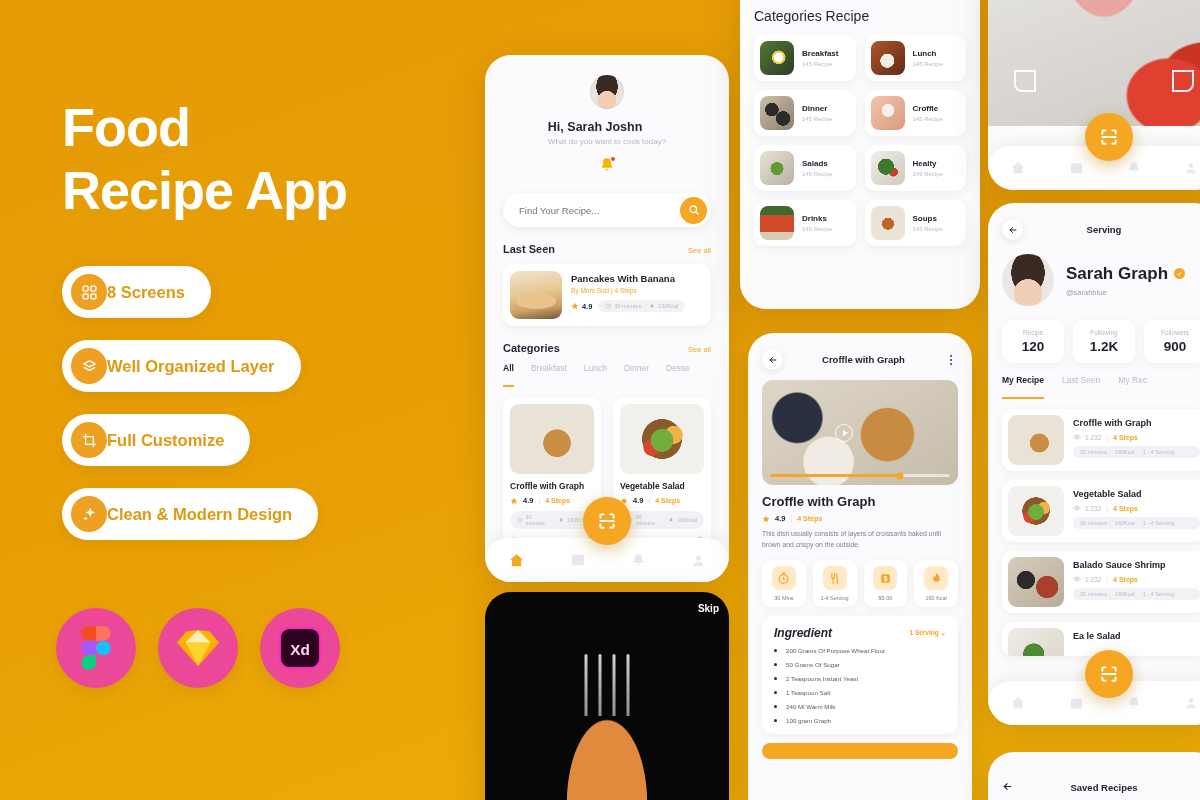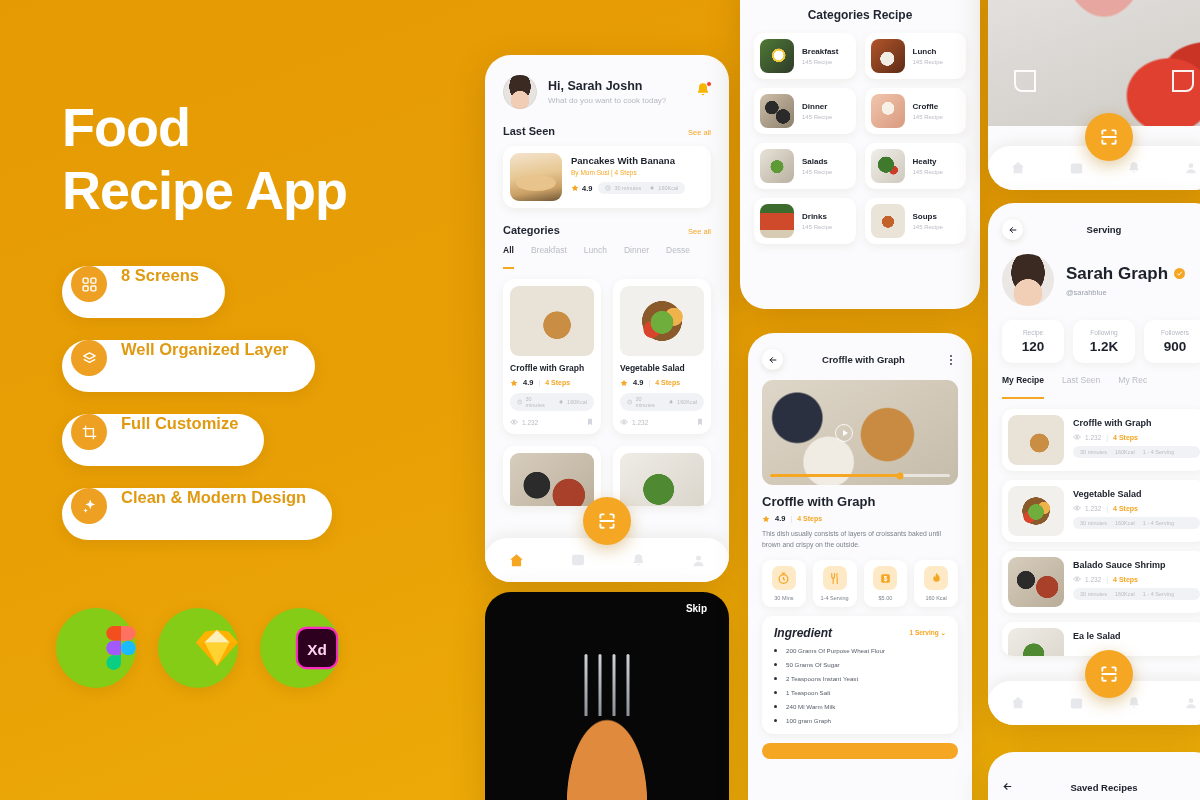--- a/index.html
+++ b/index.html
@@ -13,52 +13,52 @@
 
   
   .promo { position:absolute; left:62px; top:96px; width:420px; }
   .promo-title {
     font-size:54px; line-height:1.17; font-weight:bold; color:#fff;
     letter-spacing:-1px;
   }
   .pills { margin-top:44px; display:flex; flex-direction:column; gap:22px; align-items:flex-start; }
   .pill {
     background:#fff; border-radius:40px; height:52px;
-    display:flex; align-items:flex-start; gap:14px; padding:0 26px 0 9px;
+    display:flex; align-items:center; padding:0 26px 0 9px;
     box-shadow:0 4px 14px rgba(120,80,0,.13);
   }
   .pill-ic {
     width:36px; height:36px; border-radius:50%; background:#eda021;
     display:flex; align-items:center; justify-content:center; flex:0 0 auto;
   }
   .pill-ic svg { display:block; }
   .pill-label { font-size:16.5px; font-weight:bold; color:#e09a12; white-space:nowrap; }
 
   .logos { position:absolute; left:56px; top:608px; display:flex; gap:22px; }
   .logo {
-    width:80px; height:80px; border-radius:50%; background:#84cc16;
-    display:flex; align-items:center; justify-content:flex-end;
+    width:80px; height:80px; border-radius:50%; background:#ec4899;
+    display:flex; align-items:center; justify-content:center;
     box-shadow:0 4px 14px rgba(120,80,0,.14);
   }
 
   
   .phone {
     position:absolute; background:#fbfbfd; border-radius:26px; overflow:hidden;
     box-shadow:0 10px 34px rgba(110,70,0,.22);
   }
   .ph-home     { left:485px; top:55px;   width:244px; height:527px; }
   .ph-onboard  { left:485px; top:592px;  width:244px; height:240px; background:#070707; }
   .ph-cats     { left:740px; top:-36px;  width:240px; height:345px; }
   .ph-detail   { left:748px; top:333px;  width:224px; height:500px; }
   .ph-scan     { left:988px; top:-64px;  width:232px; height:254px; }
   .ph-profile  { left:988px; top:203px;  width:232px; height:522px; }
   .ph-saved    { left:988px; top:752px;  width:232px; height:90px; }
 
   
-  .hm-head { padding:20px 18px 0; display:flex; align-items:center; gap:11px; }
+  .hm-head { padding:20px 18px 0; display:flex; align-items:center; gap:11px;flex-direction:column; }
   .avatar {
     width:34px; height:34px; border-radius:50%; flex:0 0 auto;
     background:
       radial-gradient(circle at 50% 74%, #f0cdb4 0 30%, transparent 31%),
       radial-gradient(ellipse at 50% 34%, #3b2a22 0 44%, transparent 45%),
       radial-gradient(circle at 50% 18%, #2d1f19 0 22%, transparent 23%),
       #e7e3e0;
     box-shadow:inset 0 0 0 1px rgba(0,0,0,.05);
   }
   .hm-greet { flex:1; }
@@ -157,36 +157,36 @@
   .fab {
     position:absolute; border-radius:50%; background:#f5a623;
     display:flex; align-items:center; justify-content:center;
     box-shadow:0 5px 16px rgba(180,120,10,.38);
   }
   .fab-home { left:583px; top:497px; width:48px; height:48px; }
   .fab-scan { left:1085px; top:113px; width:48px; height:48px; }
   .fab-prof { left:1085px; top:650px; width:48px; height:48px; }
 
   
-  .skip { position:absolute; right:22px; top:11px; color:#fff; font-size:10px; font-weight:bold; }
+  .skip { position:absolute; right:10px; top:11px; color:#fff; font-size:10px; font-weight:bold; }
   .pasta {
     position:absolute; left:50%; transform:translateX(-50%); bottom:-20px;
     width:122px; height:175px;
     background:
       radial-gradient(ellipse at 50% 72%, #e08a3e 0 46%, transparent 47%),
       radial-gradient(ellipse at 46% 60%, #edaa62 0 34%, transparent 35%),
       radial-gradient(ellipse at 58% 80%, #cf6f33 0 30%, transparent 31%);
     border-radius:46% 46% 30% 30%;
   }
   .tines { position:absolute; left:50%; transform:translateX(-50%); top:62px; display:flex; gap:11px; }
   .tine { width:3px; height:62px; background:linear-gradient(#cfd2d6,#8d9298); border-radius:2px 2px 0 0; }
 
   
   .cat-wrap { padding:44px 14px 0; }
-  .cat-h { font-size:12px; font-weight:bold; color:#1f2430;text-align:center; }
+  .cat-h { font-size:14px; font-weight:normal; color:#1f2430; }
   .cat-grid { margin-top:11px; display:grid; grid-template-columns:1fr 1fr; gap:9px; }
   .cat-card {
     background:#fff; border-radius:10px; padding:6px; display:flex; gap:8px; align-items:center;
     box-shadow:0 3px 9px rgba(90,70,20,.07);
   }
   .cat-img { width:34px; height:34px; border-radius:8px; flex:0 0 auto; }
   .ci-breakfast{background:radial-gradient(circle at 55% 48%,#fff 0 18%,#f3c93f 19% 26%,transparent 27%),linear-gradient(135deg,#4e7a35,#2f3a2a);}
   .ci-lunch{background:radial-gradient(circle at 48% 58%,#f2ede4 0 26%,transparent 27%),linear-gradient(135deg,#b2552a,#5e2b16);}
   .ci-dinner{background:radial-gradient(circle at 35% 40%,#2a2a2a 0 22%,transparent 23%),radial-gradient(circle at 68% 66%,#2a2a2a 0 22%,transparent 23%),linear-gradient(135deg,#cdbfa9,#8c7f6c);}
   .ci-dessert{background:radial-gradient(circle at 50% 42%,#f7f0e6 0 24%,transparent 25%),linear-gradient(135deg,#f0c6ae,#d99a7e);}
@@ -378,20 +378,29 @@
       </div>
       <div class="bell-wrap">
         <svg width="16" height="16" viewBox="0 0 24 24" fill="#f7b500">
           <path d="M12 2a6 6 0 00-6 6v4l-1.6 2.6A1 1 0 005.3 16h13.4a1 1 0 00.9-1.4L18 12V8a6 6 0 00-6-6z"></path>
           <path d="M10 18a2 2 0 004 0z"></path>
         </svg>
         <span class="dot"></span>
       </div>
     </div>
 
+    <div class="search">
+      <input placeholder="Find Your Recipe..." style="">
+      <span class="search-btn">
+        <svg width="12" height="12" viewBox="0 0 24 24" fill="none" stroke="#fff" stroke-width="2.6">
+          <circle cx="10.5" cy="10.5" r="6.5"></circle>
+            <path d="M15.5 15.5L21 21"></path>
+        </svg>
+      </span>
+    </div>
 
     <div class="sec-head">
       <span class="sec-title">Last Seen</span>
       <span class="see-all">See all</span>
     </div>
 
     <div class="lastseen-card">
       <div class="ls-img"></div>
       <div class="ls-body">
         <div class="ls-title">Pancakes With Banana</div>

